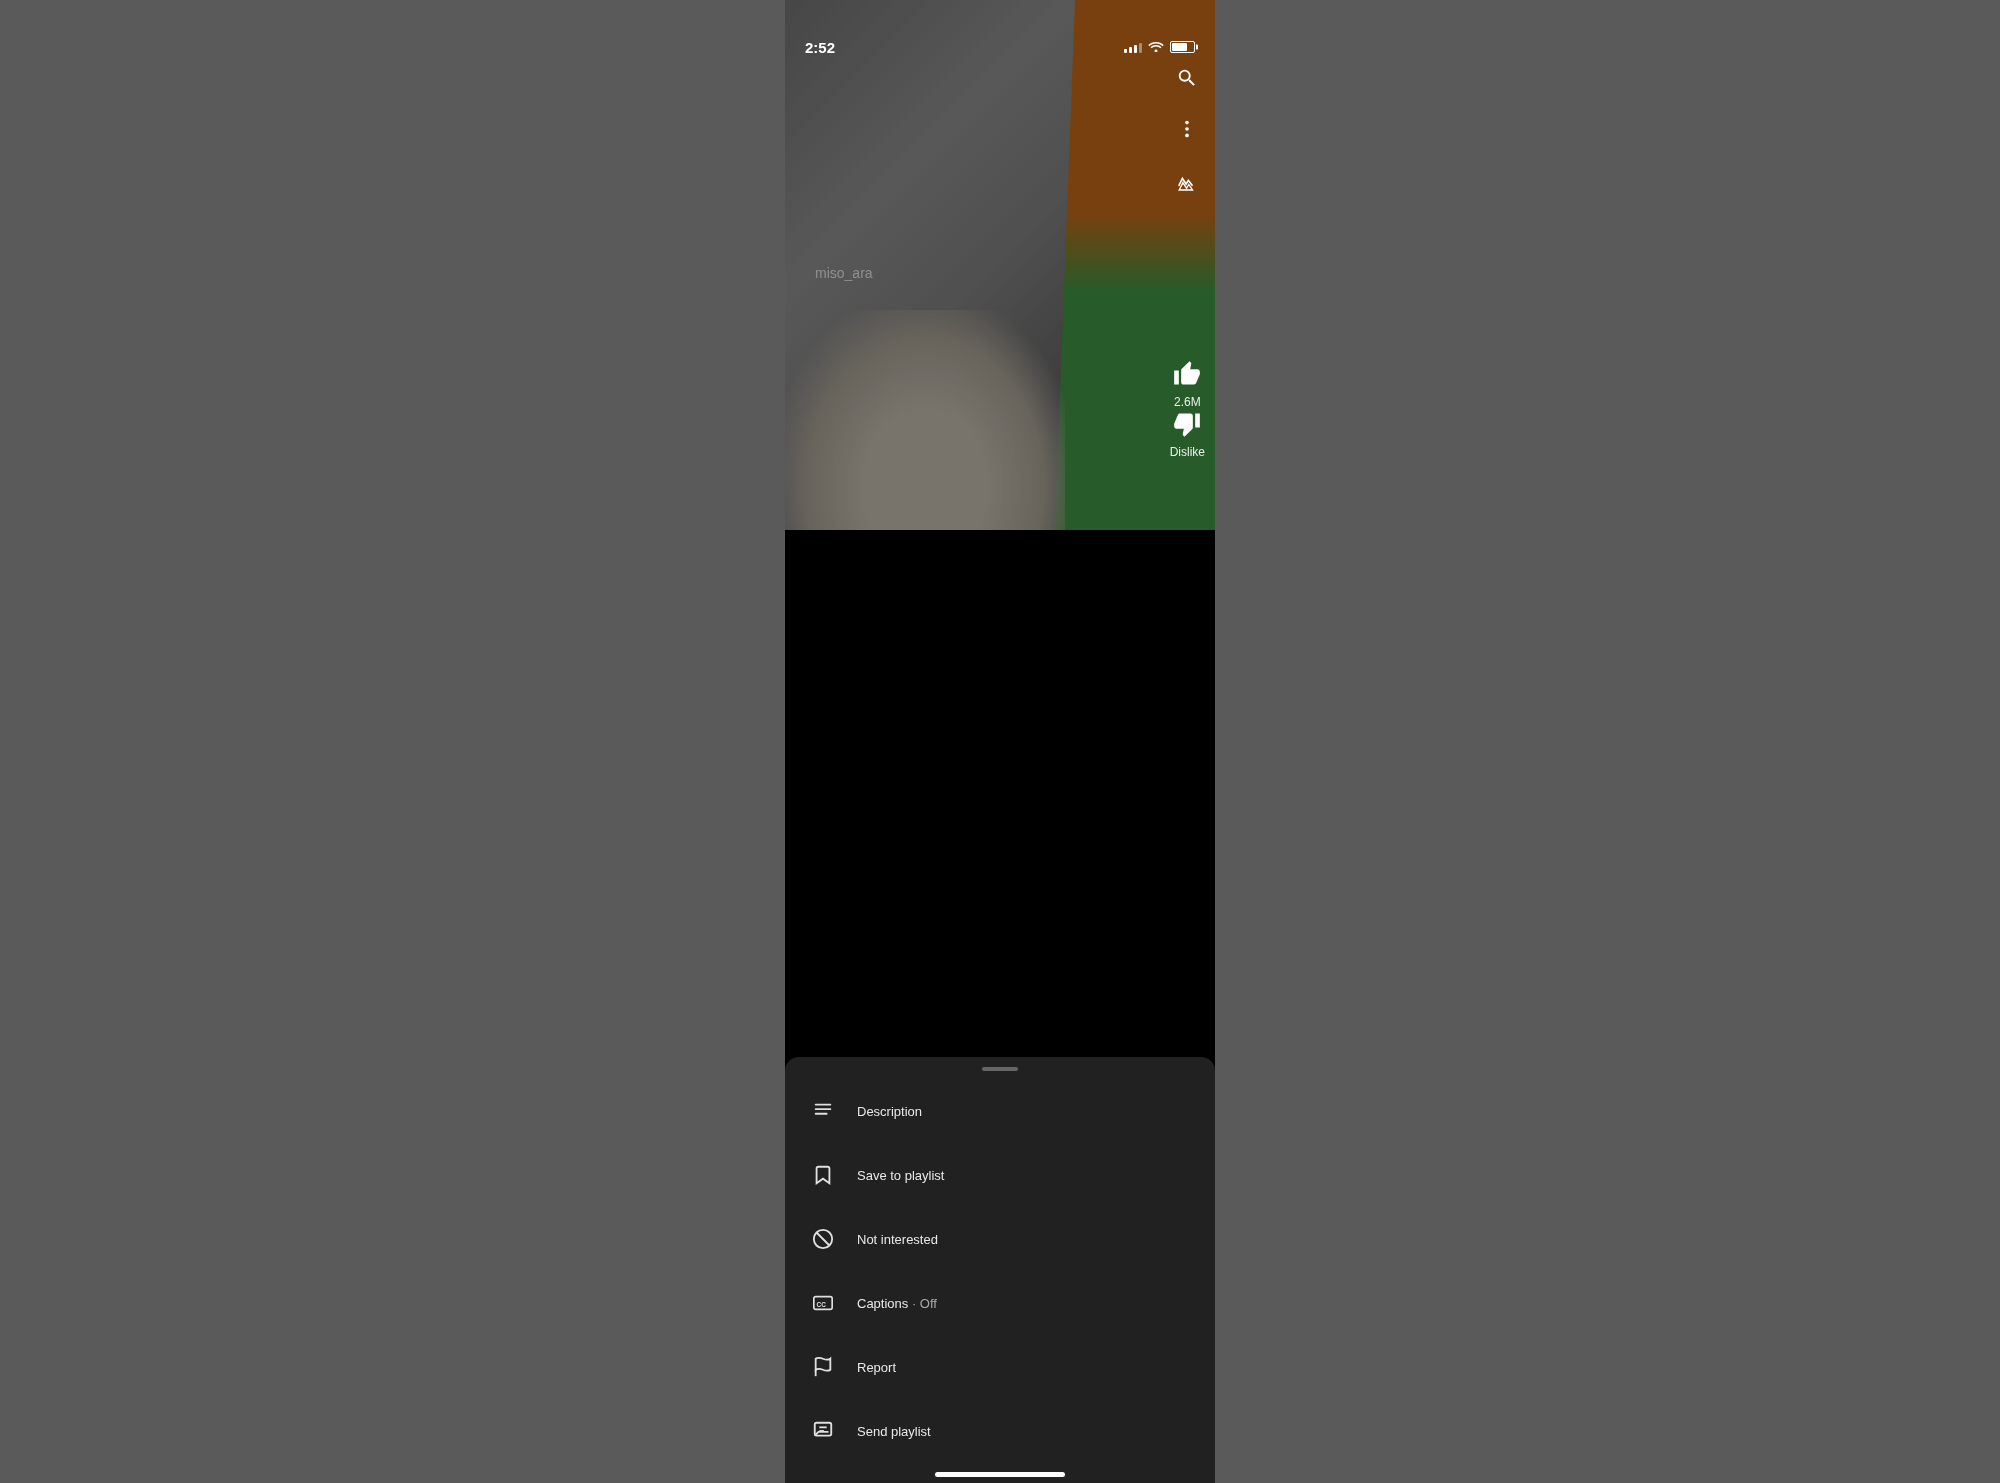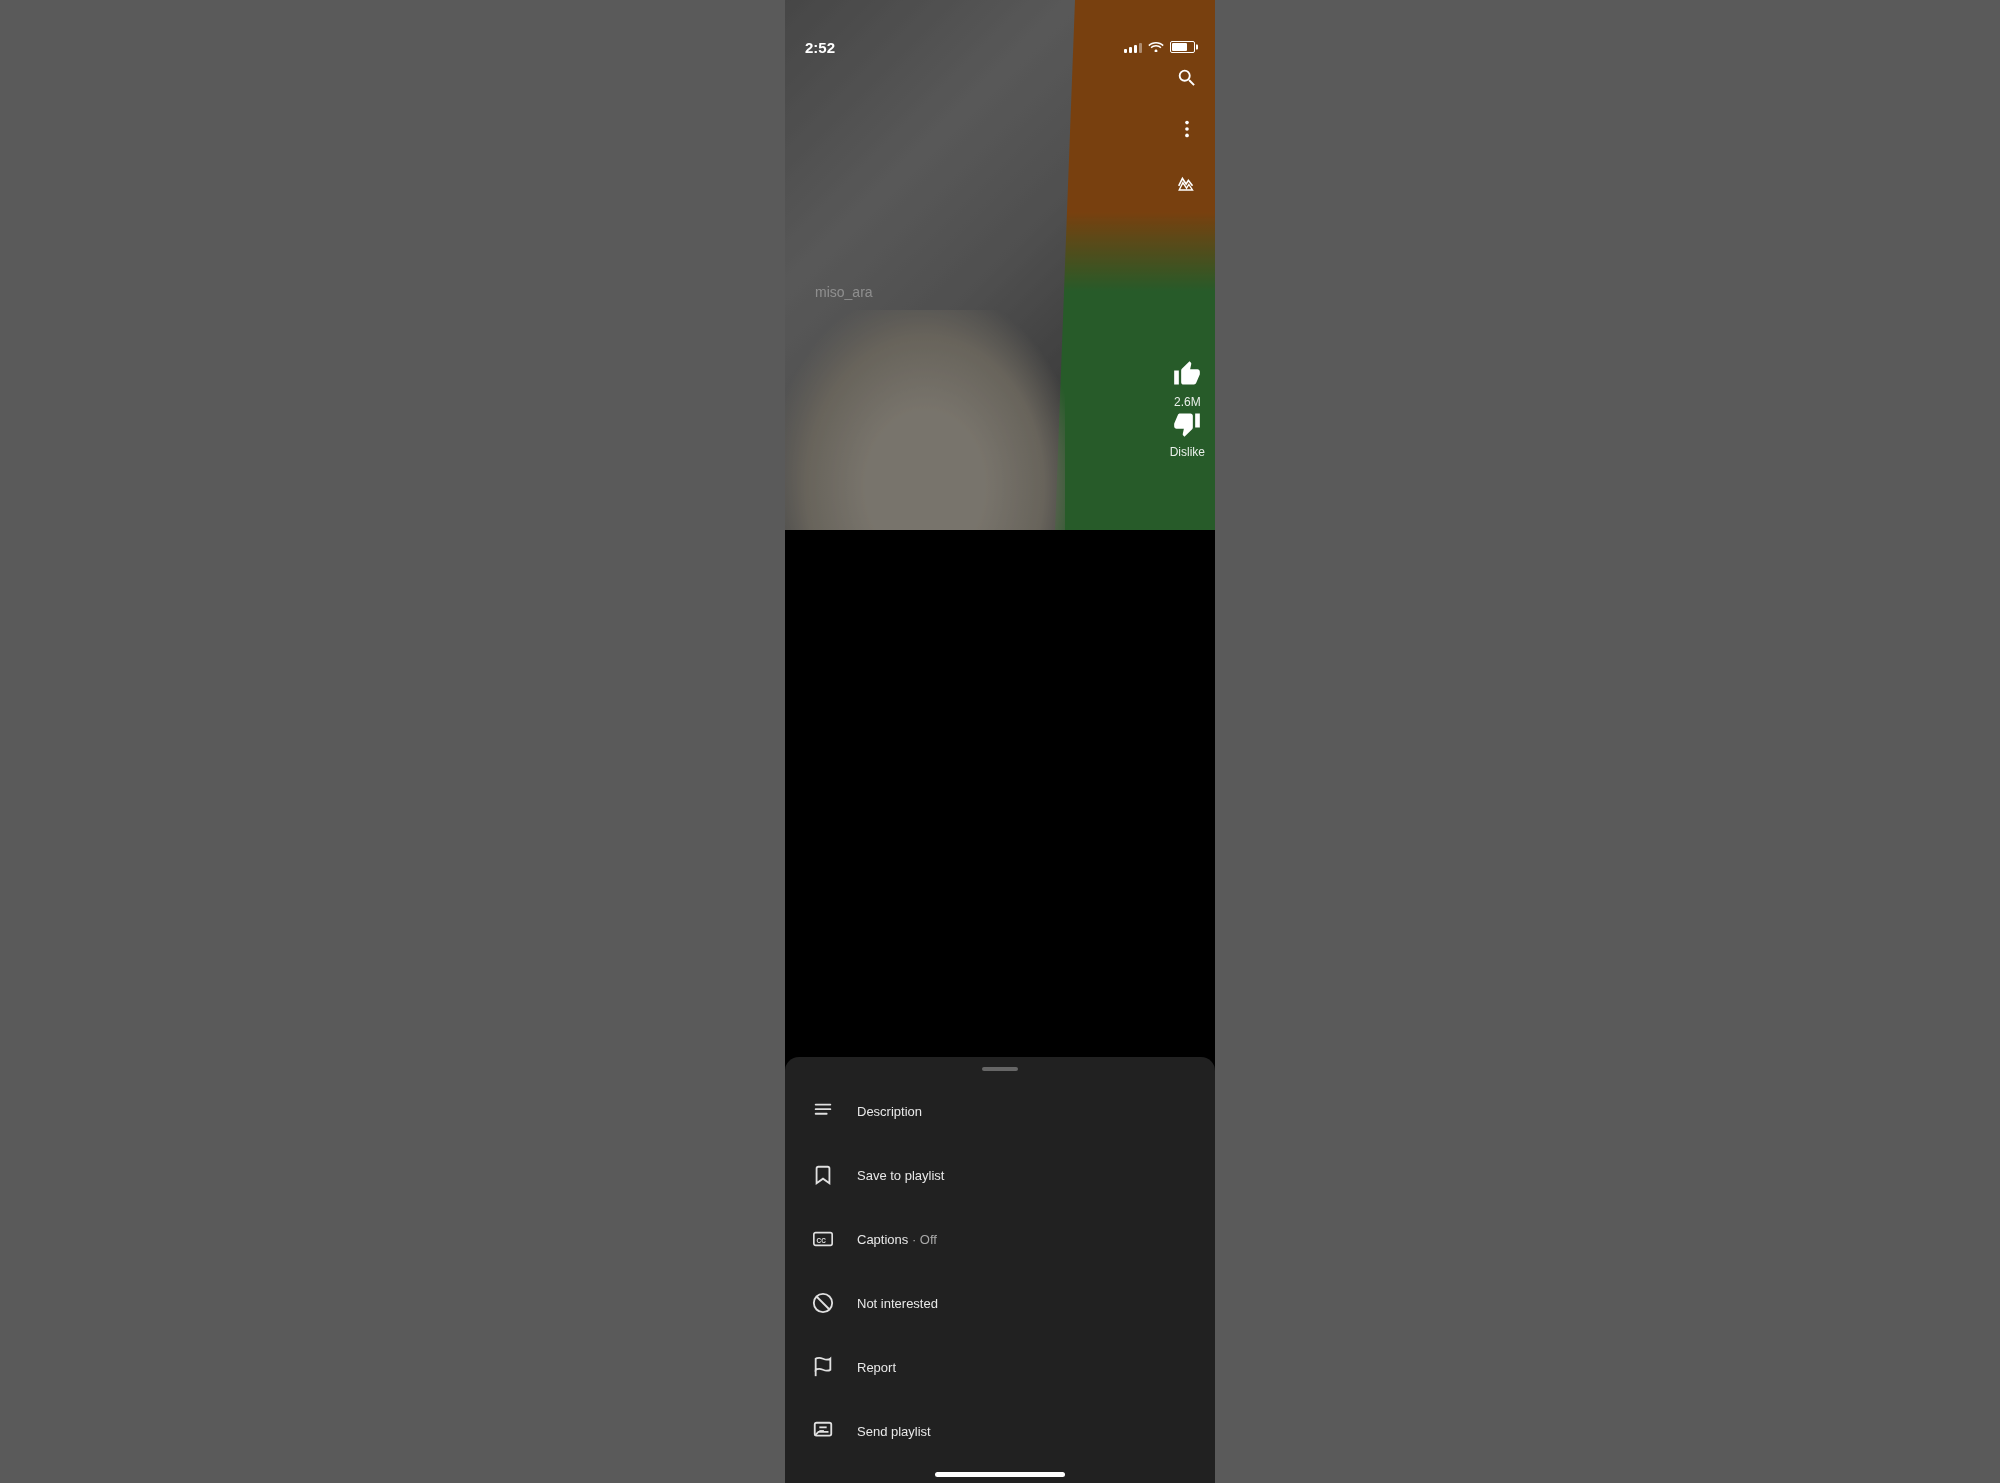--- a/index.html
+++ b/index.html
@@ -59,21 +59,20 @@
       background: radial-gradient(ellipse at 50% 80%, #e8e0d0 30%, #c8c0b0 60%, transparent 80%);
     }
 
     .watermark {
       position: absolute;
       top: 265px;
       left: 30px;
       color: rgba(255,255,255,0.7);
       font-size: 14px;
       font-weight: 400;
-      margin-top: 19px;
     }
 
     
     .status-bar {
       position: absolute;
       top: 0;
       left: 0;
       width: 100%;
       height: 44px;
       display: flex;
@@ -361,38 +360,38 @@
       <div class="sheet-icon">
         <svg width="22" height="22" viewBox="0 0 24 24" fill="none" stroke="#e0e0e0" stroke-width="2">
           <path d="M19 21l-7-5-7 5V5a2 2 0 0 1 2-2h10a2 2 0 0 1 2 2z"></path>
         </svg>
       </div>
       <span class="sheet-label">Save to playlist</span>
     </div>
 
     <div class="sheet-item">
       <div class="sheet-icon">
+        <svg width="22" height="22" viewBox="0 0 24 24" fill="none" stroke="#e0e0e0" stroke-width="2">
+          <circle cx="12" cy="12" r="10"></circle>
+          <line x1="4.93" y1="4.93" x2="19.07" y2="19.07"></line>
+        </svg>
+      </div>
+      <span class="sheet-label">Not interested</span>
+    </div>
+
+    <div class="sheet-item">
+      <div class="sheet-icon">
         <svg width="22" height="22" viewBox="0 0 24 24" fill="none" stroke="#e0e0e0" stroke-width="1.8">
           <rect x="2" y="5" width="20" height="14" rx="2"></rect>
           <text x="5" y="16" font-size="7" fill="#e0e0e0" stroke="none" font-weight="bold">CC</text>
         </svg>
       </div>
       <span class="sheet-label">
         <span>Captions</span><span class="muted"> · Off</span>
       </span>
-    </div>
-
-    <div class="sheet-item">
-      <div class="sheet-icon">
-        <svg width="22" height="22" viewBox="0 0 24 24" fill="none" stroke="#e0e0e0" stroke-width="2">
-          <circle cx="12" cy="12" r="10"></circle>
-          <line x1="4.93" y1="4.93" x2="19.07" y2="19.07"></line>
-        </svg>
-      </div>
-      <span class="sheet-label">Not interested</span>
     </div>
 
 
     <div class="sheet-item">
       <div class="sheet-icon">
         <svg width="22" height="22" viewBox="0 0 24 24" fill="none" stroke="#e0e0e0" stroke-width="2">
           <path d="M4 15s1-1 4-1 5 2 8 2 4-1 4-1V3s-1 1-4 1-5-2-8-2-4 1-4 1z"></path>
           <line x1="4" y1="22" x2="4" y2="15"></line>
         </svg>
       </div>

